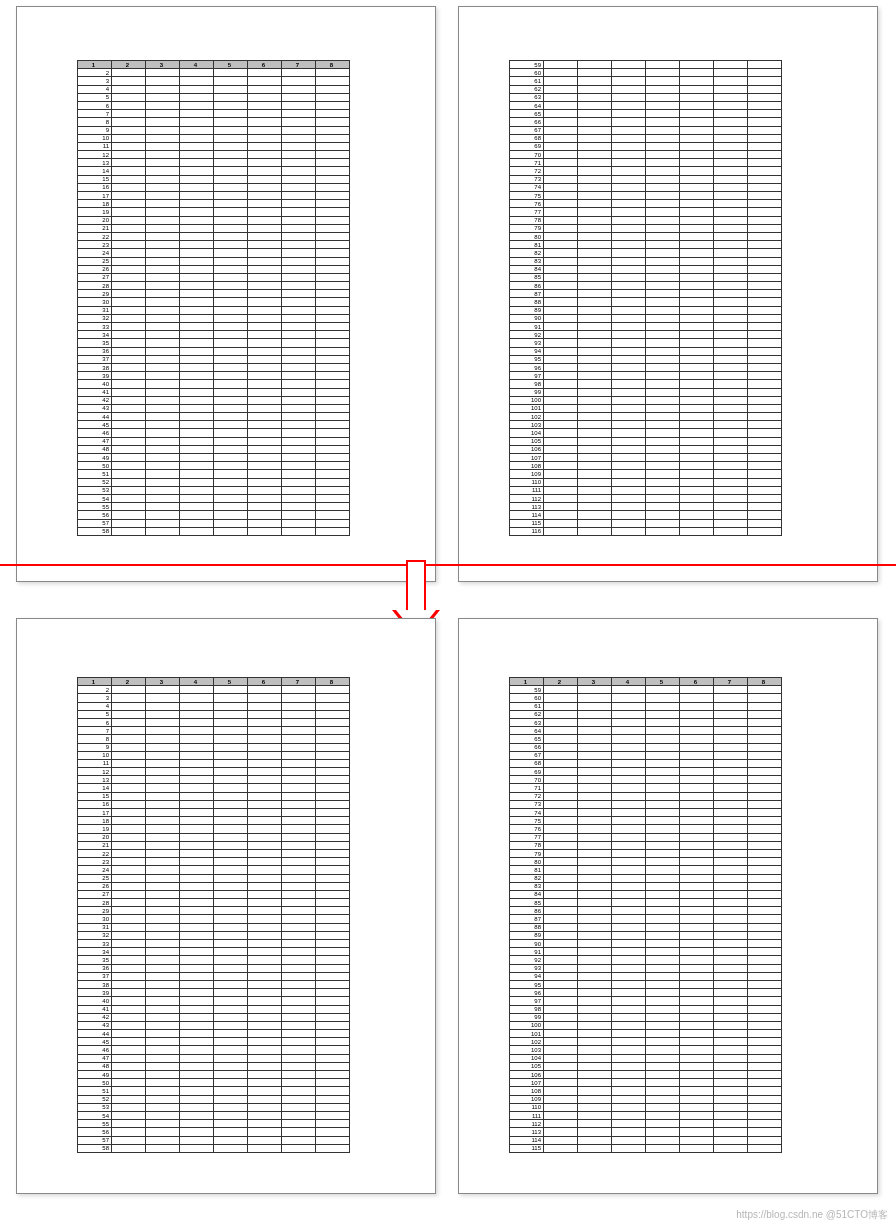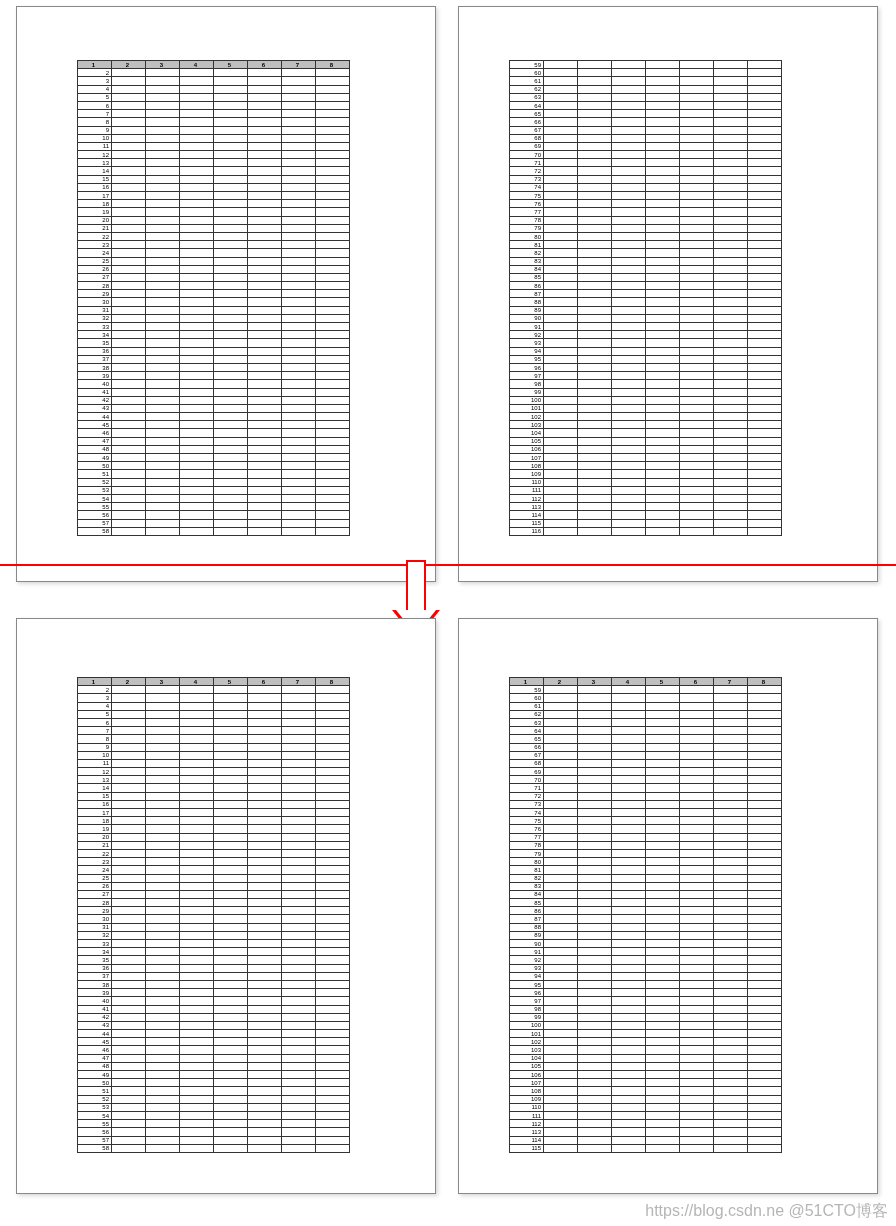--- a/index.html
+++ b/index.html
@@ -83,21 +83,21 @@
     left: 4px; top: 50px;
     width: 0; height: 0;
     border-left: 20px solid transparent;
     border-right: 20px solid transparent;
     border-top: 25px solid #fff;
   }
 
   .watermark {
     position: absolute;
     right: 8px; bottom: 4px;
-    font-size: 16px;
+    font-size: 10px;
     color: rgba(120,120,120,0.55);
     font-family: "Microsoft YaHei", Arial, sans-serif;
   }
 </style>
 </head>
 <body>
 
 <div class="section section-top">
   <div class="page">
     <table class="sheet" id="tbl-tl" style="left: 60px; top: 53px;">

